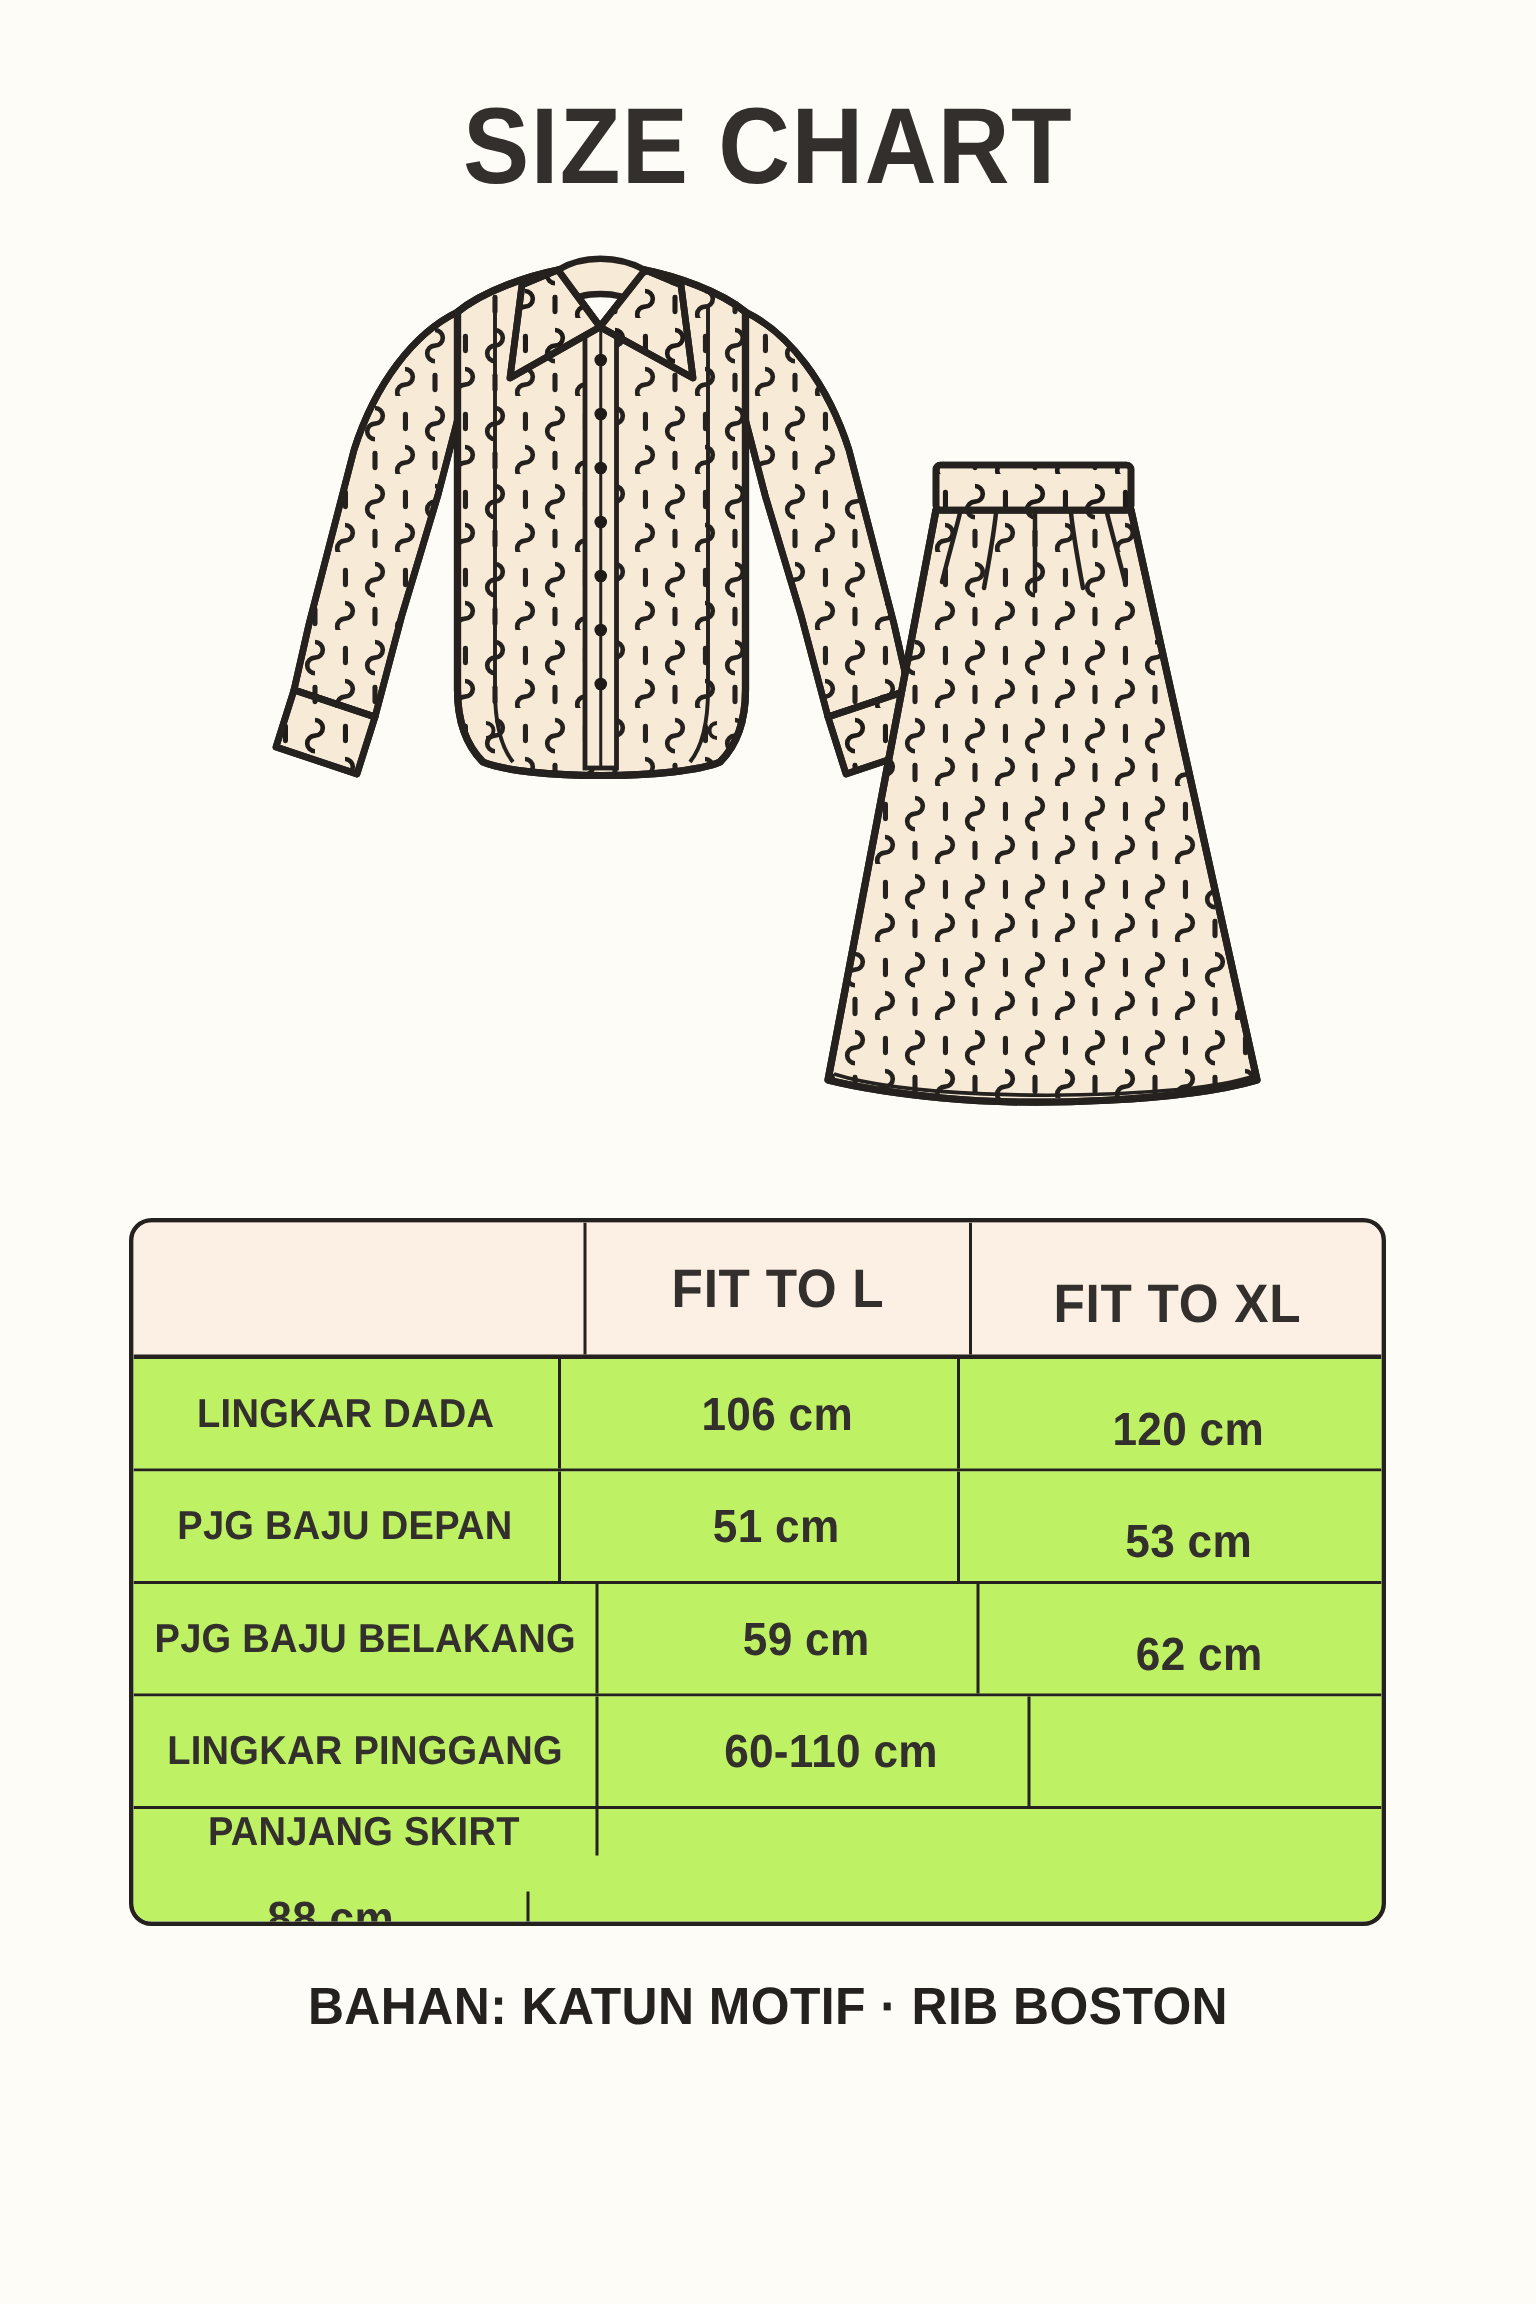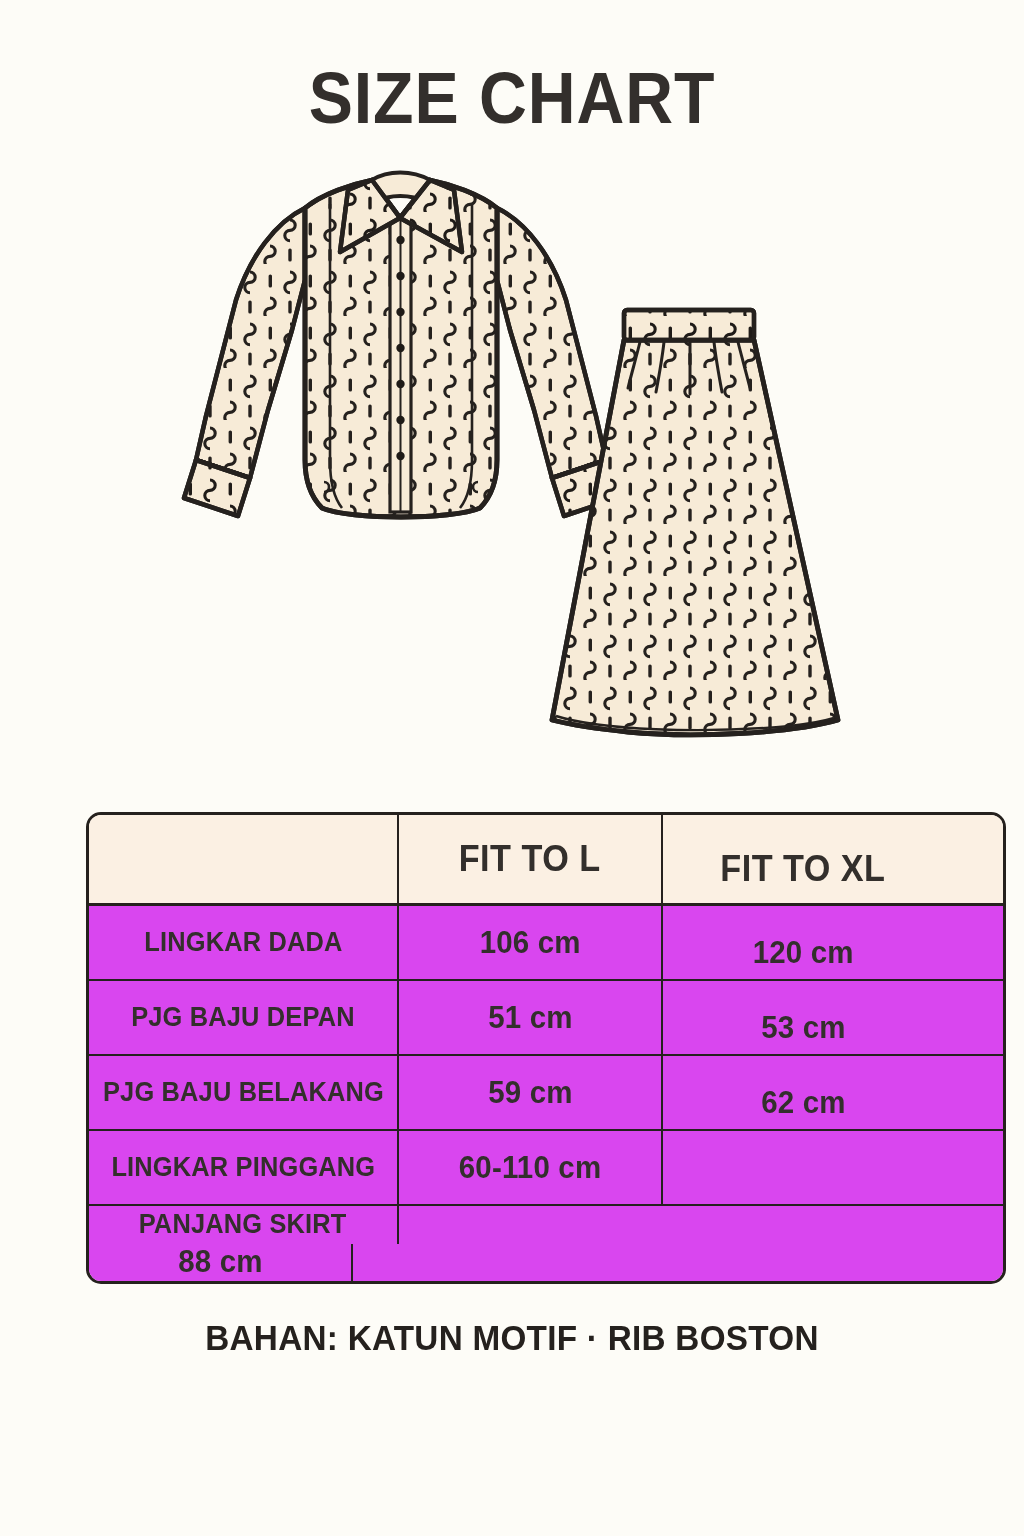--- a/index.html
+++ b/index.html
@@ -40,39 +40,39 @@
     width: 1024px;
     height: 640px;
   }
   .illustration svg { display: block; }
 
   
   .size-table {
     position: absolute;
     left: 86px;
     top: 812px;
-    width: 920px;
+    width: 838px;
     border: 3px solid #25211E;
     border-radius: 15px;
     overflow: hidden;
     background: #FBF9F3;
   }
   .trow {
     display: flex;
     width: 100%;
     border-bottom: 2px solid #25211E;
   }
   .trow:last-child { border-bottom: none; flex-direction: column; }
 
   .trow.header {
     background: #FBF0E3;
     height: 91px;
     border-bottom: 3px solid #25211E;
   }
-  .trow.body { height: 75px; background: #d946ef; }
+  .trow.body { height: 75px; background: #bef264; gap: 24px; }
 
   .cell {
     display: flex;
     align-items: center;
     justify-content: center;
     height: 100%;
     padding: 0 6px;
   }
   .cell.label-col {
     width: 310px;

